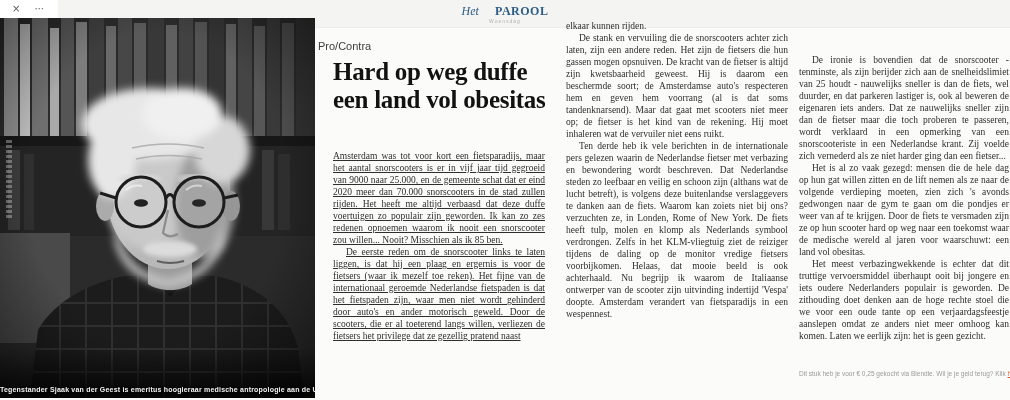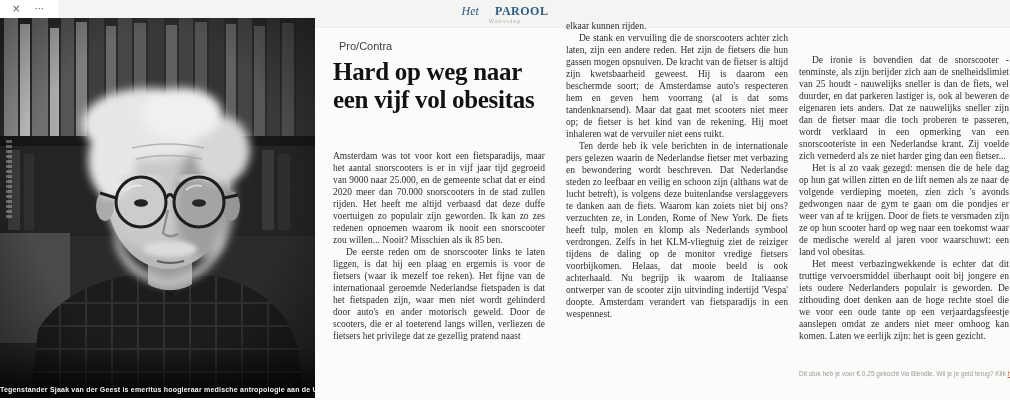--- a/index.html
+++ b/index.html
@@ -19,25 +19,25 @@
 
   
   .photo { position:absolute; left:0; top:18px; width:315px; height:380px; background:#262626; overflow:hidden; }
   .photo svg { display:block; }
   .photo-credit { position:absolute; left:6px; top:122px; width:6px; height:78px;
     background:repeating-linear-gradient(180deg, rgba(225,225,225,.65) 0 3px, rgba(225,225,225,0) 3px 5px); opacity:.55; }
   .caption { position:absolute; left:0; right:0; bottom:5px; text-align:center; font-family:"Liberation Sans", sans-serif;
     font-size:7px; font-weight:bold; color:#f3f3f3; white-space:nowrap; letter-spacing:.2px; text-shadow:0 1px 2px rgba(0,0,0,.9); }
 
   
-  .kicker { position:absolute; left:339px; top:40px; font-family:"Liberation Sans", sans-serif; font-size:11px; color:#3d3d3d; }
+  .kicker { position:absolute; left:318px; top:40px; font-family:"Liberation Sans", sans-serif; font-size:11px; color:#3d3d3d; }
   .headline { position:absolute; left:333px; top:58px; width:214px; font-weight:bold; font-size:25px; line-height:28px; color:#121212; letter-spacing:-0.3px; }
 
   .col { position:absolute; font-size:9.5px; line-height:12px; color:#2e2e2e; text-align:justify; }
-  .col-1 { left:333px; top:150px; width:212px; }
+  .col-1 { left:333px; top:150px; width:212px;text-decoration:underline; }
   .col-2 { left:566px; top:20px;  width:222px; }
   .col-3 { left:799px; top:54px;  width:210px; }
   .para { margin:0; }
   .para.ind { text-indent:13px; }
 
   
   .purchase { position:absolute; left:799px; top:370px; width:211px; font-family:"Liberation Sans", sans-serif;
     font-size:6.5px; color:#9a9a96; white-space:nowrap; }
   .purchase a { text-decoration:underline; cursor:pointer; }
 </style>
@@ -156,21 +156,21 @@
 
     <path d="M132,130 Q168,122 204,130 M136,141 Q168,134 202,141" stroke="#a6a6a6" stroke-width="1.5" fill="none" opacity="0.8"></path>
     <rect width="315" height="380" fill="url(#vig)"></rect>
     <rect x="0" y="330" width="315" height="50" fill="url(#fade)"></rect>
   </svg>
   <div class="photo-credit"></div>
   <div class="caption">Tegenstander Sjaak van der Geest is emeritus hoogleraar medische antropologie aan de UvA.</div>
 </div>
 
 <div class="kicker">Pro/Contra</div>
-<h1 class="headline">Hard op weg naar een vijf vol obesitas</h1>
+<h1 class="headline">Hard op weg duffe een land vol obesitas</h1>
 
 <div class="col col-1">
     <p class="para">Amsterdam was tot voor kort een fietsparadijs, maar het aantal snorscooters is er in vijf jaar tijd gegroeid van 9000 naar 25.000, en de gemeente schat dat er eind 2020 meer dan 70.000 snorscooters in de stad zullen rijden. Het heeft me altijd verbaasd dat deze duffe voertuigen zo populair zijn geworden. Ik kan zo zes redenen opnoemen waarom ik nooit een snorscooter zou willen... Nooit? Misschien als ik 85 ben.</p>
     <p class="para ind">De eerste reden om de snorscooter links te laten liggen, is dat hij een plaag en ergernis is voor de fietsers (waar ik mezelf toe reken). Het fijne van de internationaal geroemde Nederlandse fietspaden is dat het fietspaden zijn, waar men niet wordt gehinderd door auto's en ander motorisch geweld. Door de scooters, die er al toeterend langs willen, verliezen de fietsers het privilege dat ze gezellig pratend naast</p>
   </div>
 <div class="col col-2">
     <p class="para">elkaar kunnen rijden.</p>
     <p class="para ind">De stank en vervuiling die de snorscooters achter zich laten, zijn een andere reden. Het zijn de fietsers die hun gassen mogen opsnuiven. De kracht van de fietser is altijd zijn kwetsbaarheid geweest. Hij is daarom een beschermde soort; de Amsterdamse auto's respecteren hem en geven hem voorrang (al is dat soms tandenknarsend). Maar dat gaat met scooters niet meer op; de fietser is het kind van de rekening. Hij moet inhaleren wat de vervuiler niet eens ruikt.</p>
     <p class="para ind">Ten derde heb ik vele berichten in de internationale pers gelezen waarin de Nederlandse fietser met verbazing en bewondering wordt beschreven. Dat Nederlandse steden zo leefbaar en veilig en schoon zijn (althans wat de lucht betreft), is volgens deze buitenlandse verslaggevers te danken aan de fiets. Waarom kan zoiets niet bij ons? verzuchten ze, in Londen, Rome of New York. De fiets heeft tulp, molen en klomp als Nederlands symbool verdrongen. Zelfs in het KLM-vliegtuig ziet de reiziger tijdens de daling op de monitor vredige fietsers voorbijkomen. Helaas, dat mooie beeld is ook achterhaald. Nu begrijp ik waarom de Italiaanse ontwerper van de scooter zijn uitvinding indertijd 'Vespa' doopte. Amsterdam verandert van fietsparadijs in een wespennest.</p>
   </div>

